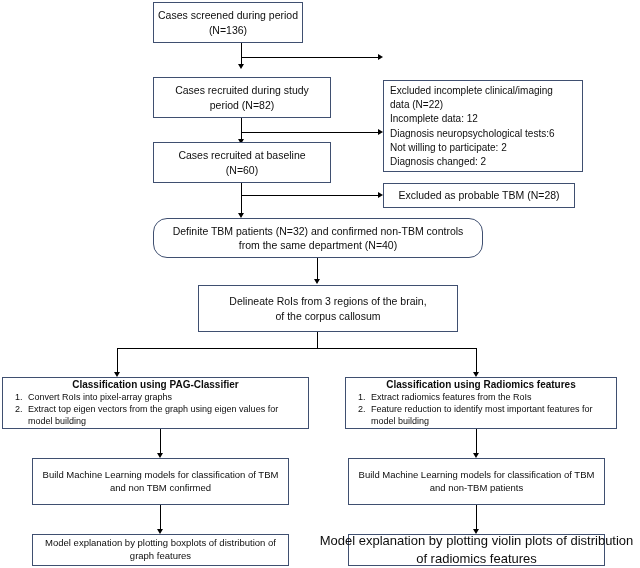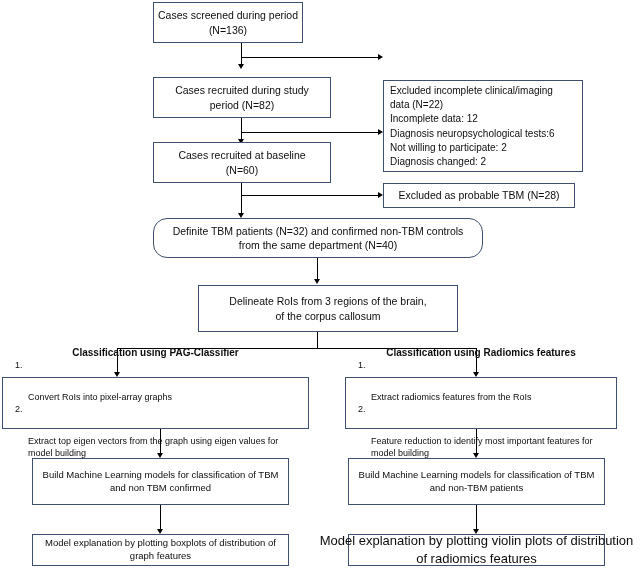--- a/index.html
+++ b/index.html
@@ -77,21 +77,20 @@
     align-items: flex-start;
   }
   .proc-list .num {
     width: 20px;
     flex: 0 0 20px;
     padding-left: 7px;
     box-sizing: border-box;
   }
   .proc-list .txt {
     flex: 1 1 auto;
-    margin-top: 32px;
   }
 
   
   .vline {
     position: absolute;
     width: 0;
     border-left: 1.6px solid #000000;
     z-index: 1;
   }
   .hline {

